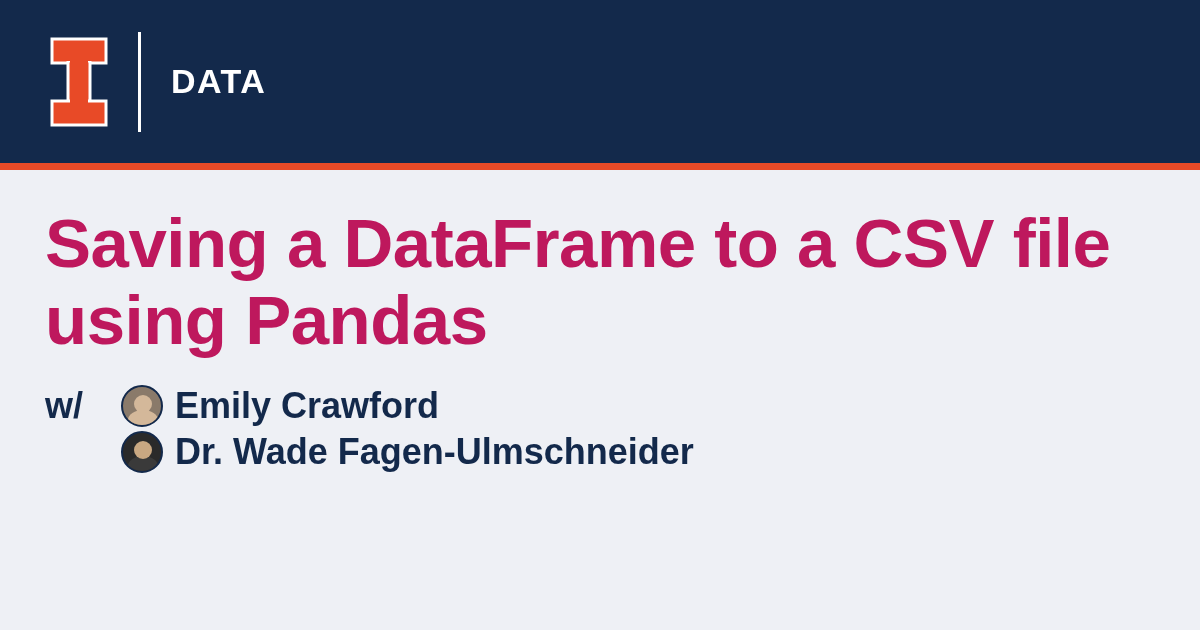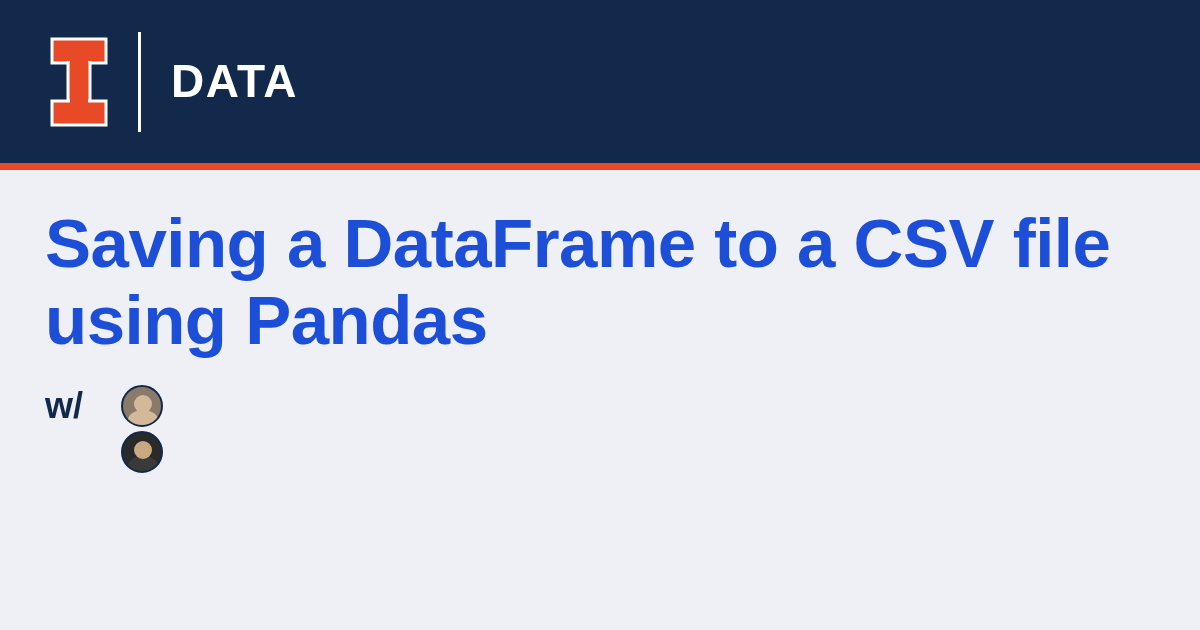--- a/index.html
+++ b/index.html
@@ -31,30 +31,30 @@
       width: 58px;
       height: 90px;
     }
     .divider {
       width: 3px;
       height: 100px;
       background: #ffffff;
     }
     .site-title {
       color: #ffffff;
-      font-size: 46px;
+      font-size: 34px;
       font-weight: 800;
       letter-spacing: 1.5px;
       line-height: 1.08;
     }
     .content {
       padding: 35px 45px;
     }
     .page-title {
-      color: #1d4ed8;
+      color: #be185d;
       font-size: 69px;
       font-weight: 800;
       line-height: 1.12;
       letter-spacing: -0.5px;
       margin-bottom: 25px;
     }
     .authors {
       color: #13294b;
       font-size: 36px;
       font-weight: 700;
@@ -131,19 +131,21 @@
     </div>
   </div>
 </div>
 
 <div class="content">
   <h1 class="page-title">Saving a DataFrame to a CSV file using Pandas</h1>
   <div class="authors">
     <div class="author-row">
       <span class="with-prefix">w/</span>
       <div class="avatar"></div>
+      <span>Emily Crawford</span>
     </div>
     <div class="author-row">
       <span class="with-spacer"></span>
       <div class="avatar dark"></div>
+      <span>Dr. Wade Fagen-Ulmschneider</span>
     </div>
   </div>
 </div>
 
 </body></html>

